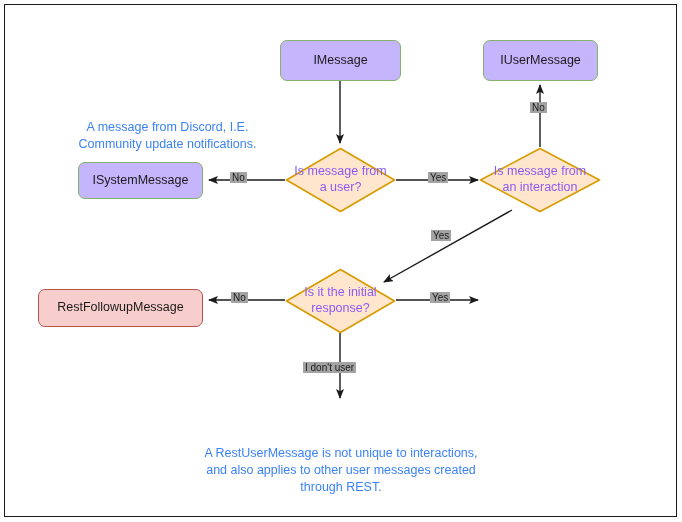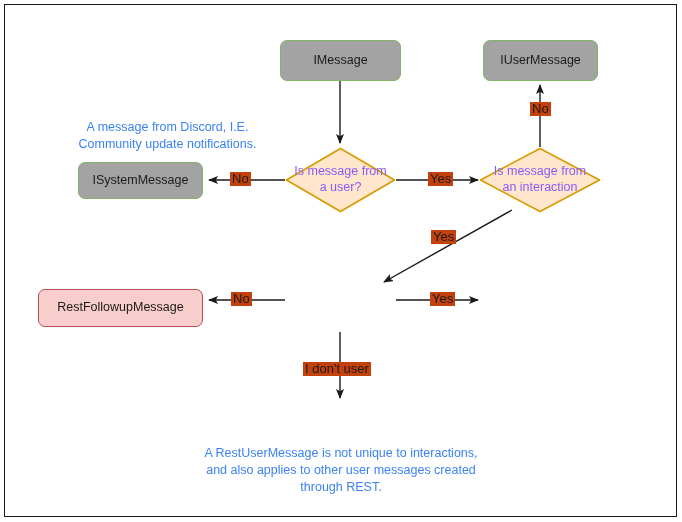--- a/index.html
+++ b/index.html
@@ -41,21 +41,21 @@
     text-align: center;
     font-size: 12.5px;
     color: #1a1a1a;
     line-height: 1.25;
   }
   .node.rect {
     border-radius: 7px;
     border: 1.2px solid;
   }
   .node.green {
-    background: #a3a3a3;
+    background: #c4b5fd;
     border-color: #82b366;
   }
   .node.red {
     background: #f8cecc;
     border-color: #b85450;
   }
   .diamond-wrap {
     position: absolute;
   }
   .diamond-wrap svg {
@@ -82,23 +82,23 @@
   .annotation {
     position: absolute;
     text-align: center;
     font-size: 12.5px;
     color: #3b82f6;
     line-height: 1.35;
     white-space: pre-line;
   }
   .edge-label {
     position: absolute;
-    font-size: 13px;
+    font-size: 10px;
     color: #1a1a1a;
-    background: #c2410c;
+    background: #a3a3a3;
     padding: 0 2px;
     white-space: nowrap;
     line-height: 1.1;
   }
 </style>
 </head>
 <body>
 
 <div id="canvas">
 
@@ -163,20 +163,27 @@
   </div>
 
   <div class="diamond-wrap" style="left:479px; top:147px; width:122px; height:66px;">
     <svg width="122" height="66" viewBox="0 0 122 66" xmlns="http://www.w3.org/2000/svg">
       <path d="M61,1.5 L120.5,33 L61,64.5 L1.5,33 Z" fill="#ffe6cc" stroke="#d79b00" stroke-width="1.6" stroke-linejoin="round"></path>
     </svg>
     <div class="diamond-label">Is message from
 an interaction</div>
   </div>
 
+  <div class="diamond-wrap" style="left:285px; top:268px; width:111px; height:66px;">
+    <svg width="111" height="66" viewBox="0 0 111 66" xmlns="http://www.w3.org/2000/svg">
+      <path d="M55.5,1.5 L109.5,33 L55.5,64.5 L1.5,33 Z" fill="#ffe6cc" stroke="#d79b00" stroke-width="1.6" stroke-linejoin="round"></path>
+    </svg>
+    <div class="diamond-label">Is it the initial
+response?</div>
+  </div>
 
   <div class="edge-label" style="left:230px; top:172px;">No</div>
 
   <div class="edge-label" style="left:428px; top:172px;">Yes</div>
 
   <div class="edge-label" style="left:530px; top:102px;">No</div>
 
   <div class="edge-label" style="left:431px; top:230px;">Yes</div>
 
   <div class="edge-label" style="left:231px; top:292px;">No</div>

